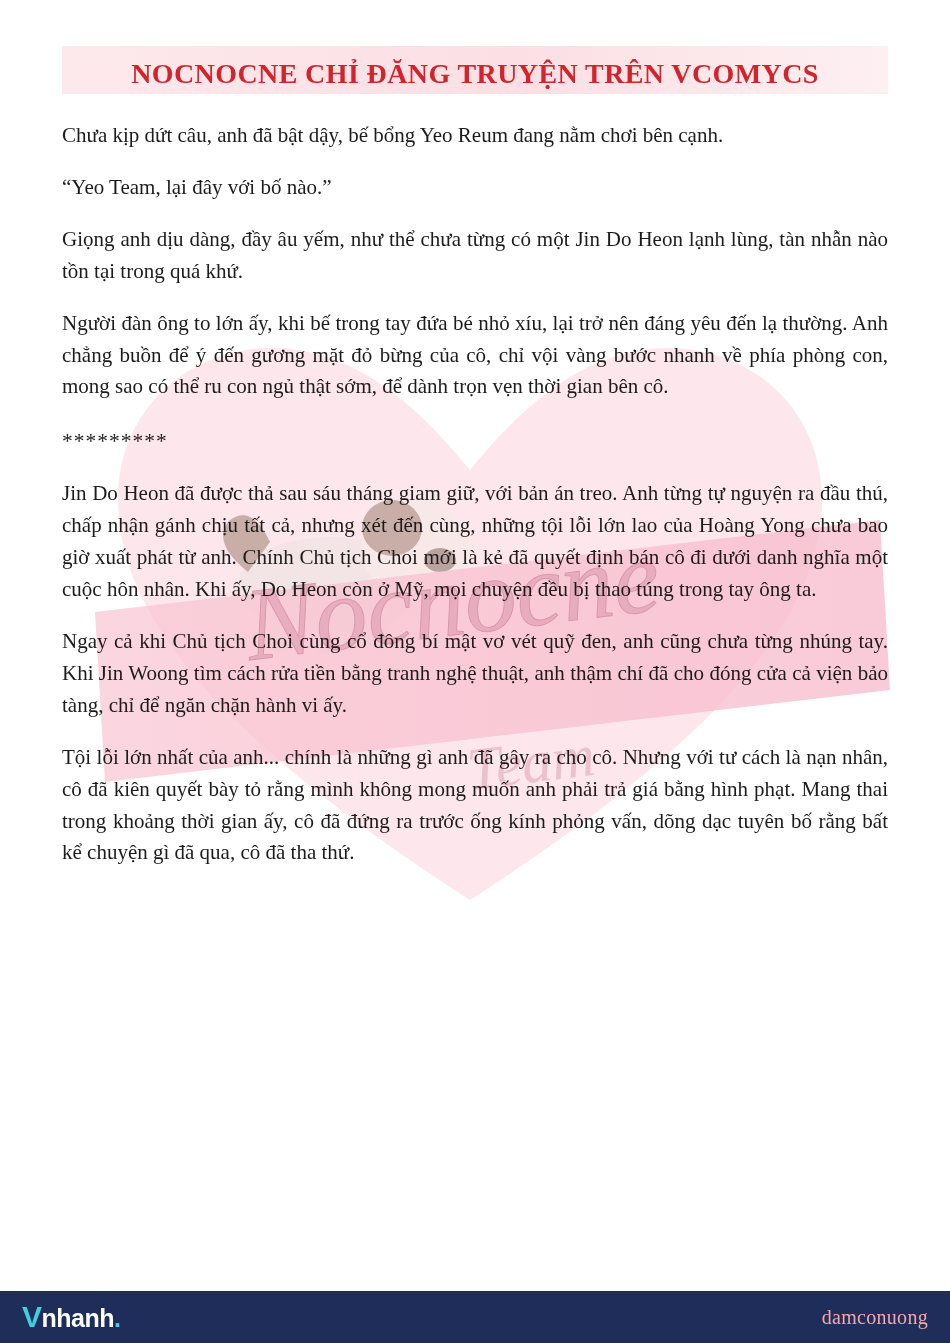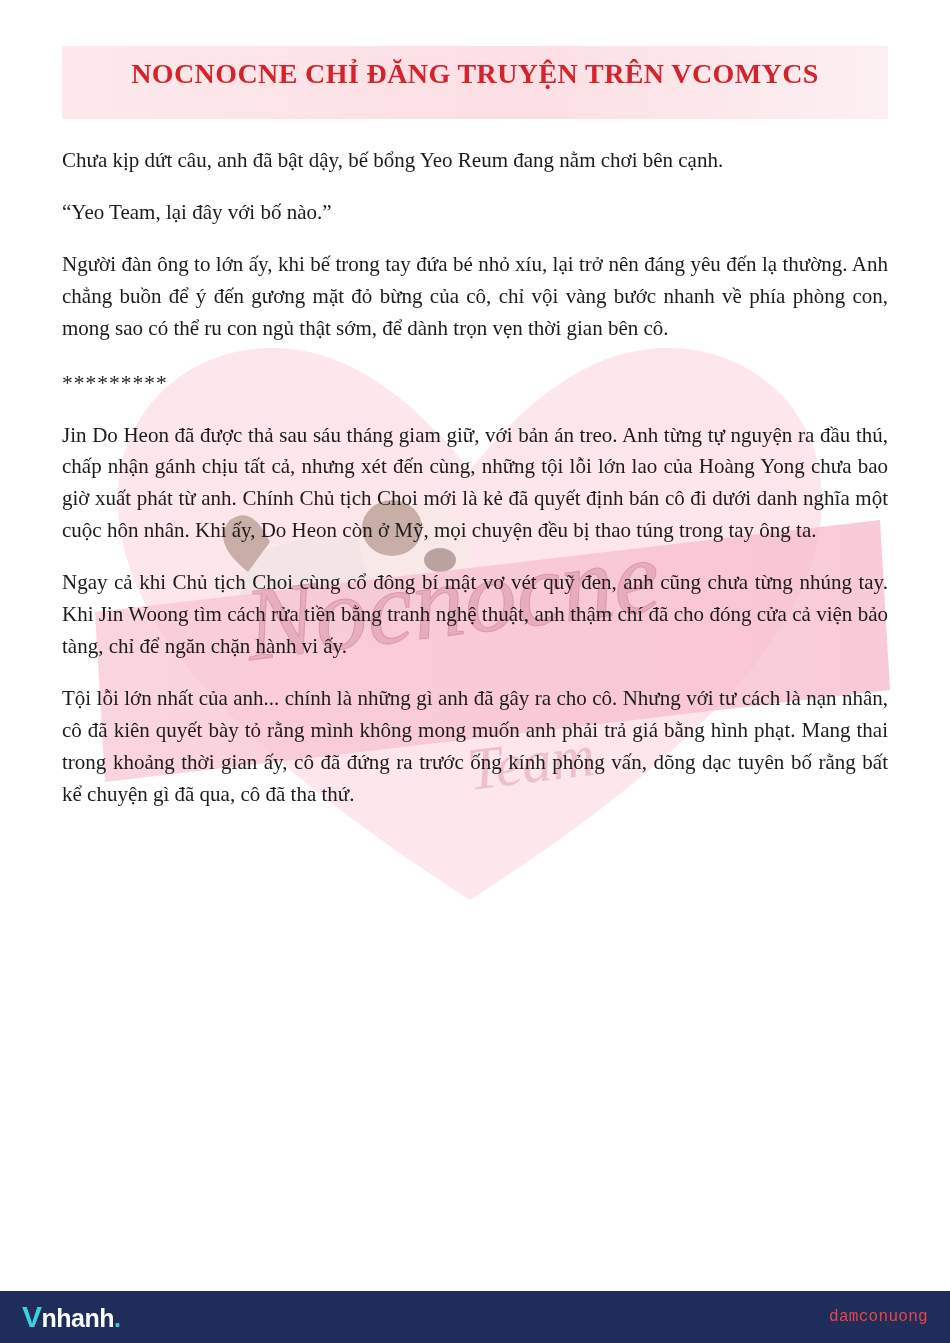--- a/index.html
+++ b/index.html
@@ -28,21 +28,21 @@
   .page {
     position: relative;
     z-index: 2;
     padding: 40px 62px 0 62px;
     box-sizing: border-box;
   }
 
   .banner {
     background: linear-gradient(90deg, #fde9ec 0%, #fbdfe4 55%, #fdf0f2 100%);
     text-align: center;
-    padding: 12px 4px 29px 4px;
+    padding: 12px 4px 4px 4px;
     margin: 6px 0 26px 0;
   }
   .banner-title {
     color: #d4232a;
     font-size: 28px;
     font-weight: bold;
     letter-spacing: .4px;
     font-family: "Liberation Serif", serif;
   }
 
@@ -81,23 +81,23 @@
     align-items: baseline;
     font-family: "Liberation Sans", sans-serif;
     font-weight: bold;
     font-size: 25px;
     letter-spacing: -0.5px;
   }
   .footer-logo .v { color: #3fd0e0; font-size: 30px; }
   .footer-logo .rest { color: #ffffff; }
   .footer-logo .dot { color: #3fd0e0; }
   .footer-credit {
-    color: #ef4444;
-    font-family: Liberation Mono, monospace;
-    font-size: 16px;
+    color: #fca5a5;
+    font-family: Liberation Serif, serif;
+    font-size: 20px;
     letter-spacing: .3px;
   }
 </style>
 </head>
 <body>
 
 <svg class="watermark" viewBox="0 0 950 1343" xmlns="http://www.w3.org/2000/svg">
   <defs>
     <linearGradient id="bandGrad" x1="0" y1="0" x2="1" y2="0">
       <stop offset="0%" stop-color="#f9c7d4"></stop>
@@ -131,20 +131,21 @@
 </svg>
 
 <div class="page">
 
   <div class="banner">
     <div class="banner-title">NOCNOCNE CHỈ ĐĂNG TRUYỆN TRÊN VCOMYCS</div>
   </div>
 
   <p class="para">Chưa kịp dứt câu, anh đã bật dậy, bế bổng Yeo Reum đang nằm chơi bên cạnh.</p>
   <p class="para">“Yeo Team, lại đây với bố nào.”</p>
+  <p class="para">Giọng anh dịu dàng, đầy âu yếm, như thể chưa từng có một Jin Do Heon lạnh lùng, tàn nhẫn nào tồn tại trong quá khứ.</p>
   <p class="para">Người đàn ông to lớn ấy, khi bế trong tay đứa bé nhỏ xíu, lại trở nên đáng yêu đến lạ thường. Anh chẳng buồn để ý đến gương mặt đỏ bừng của cô, chỉ vội vàng bước nhanh về phía phòng con, mong sao có thể ru con ngủ thật sớm, để dành trọn vẹn thời gian bên cô.</p>
 
   <p class="sep">*********</p>
 
   <p class="para">Jin Do Heon đã được thả sau sáu tháng giam giữ, với bản án treo. Anh từng tự nguyện ra đầu thú, chấp nhận gánh chịu tất cả, nhưng xét đến cùng, những tội lỗi lớn lao của Hoàng Yong chưa bao giờ xuất phát từ anh. Chính Chủ tịch Choi mới là kẻ đã quyết định bán cô đi dưới danh nghĩa một cuộc hôn nhân. Khi ấy, Do Heon còn ở Mỹ, mọi chuyện đều bị thao túng trong tay ông ta.</p>
   <p class="para">Ngay cả khi Chủ tịch Choi cùng cổ đông bí mật vơ vét quỹ đen, anh cũng chưa từng nhúng tay. Khi Jin Woong tìm cách rửa tiền bằng tranh nghệ thuật, anh thậm chí đã cho đóng cửa cả viện bảo tàng, chỉ để ngăn chặn hành vi ấy.</p>
   <p class="para">Tội lỗi lớn nhất của anh... chính là những gì anh đã gây ra cho cô. Nhưng với tư cách là nạn nhân, cô đã kiên quyết bày tỏ rằng mình không mong muốn anh phải trả giá bằng hình phạt. Mang thai trong khoảng thời gian ấy, cô đã đứng ra trước ống kính phỏng vấn, dõng dạc tuyên bố rằng bất kể chuyện gì đã qua, cô đã tha thứ.</p>
 </div>
 
 <div class="footer">

